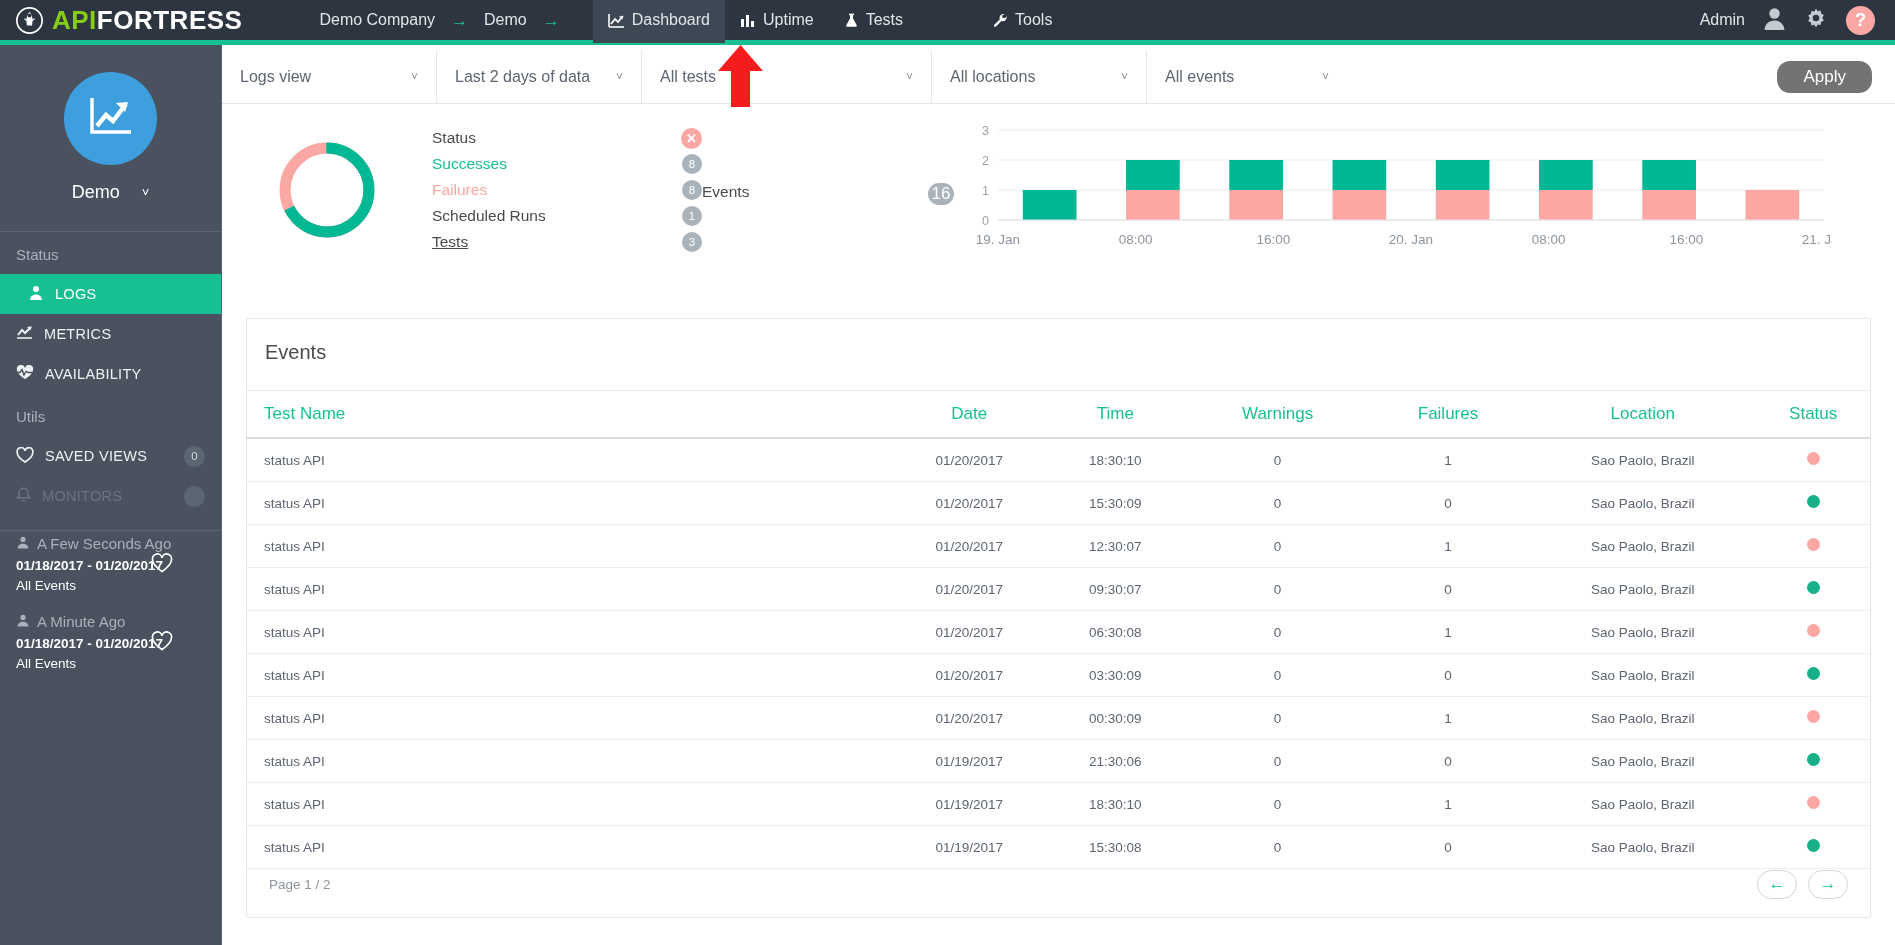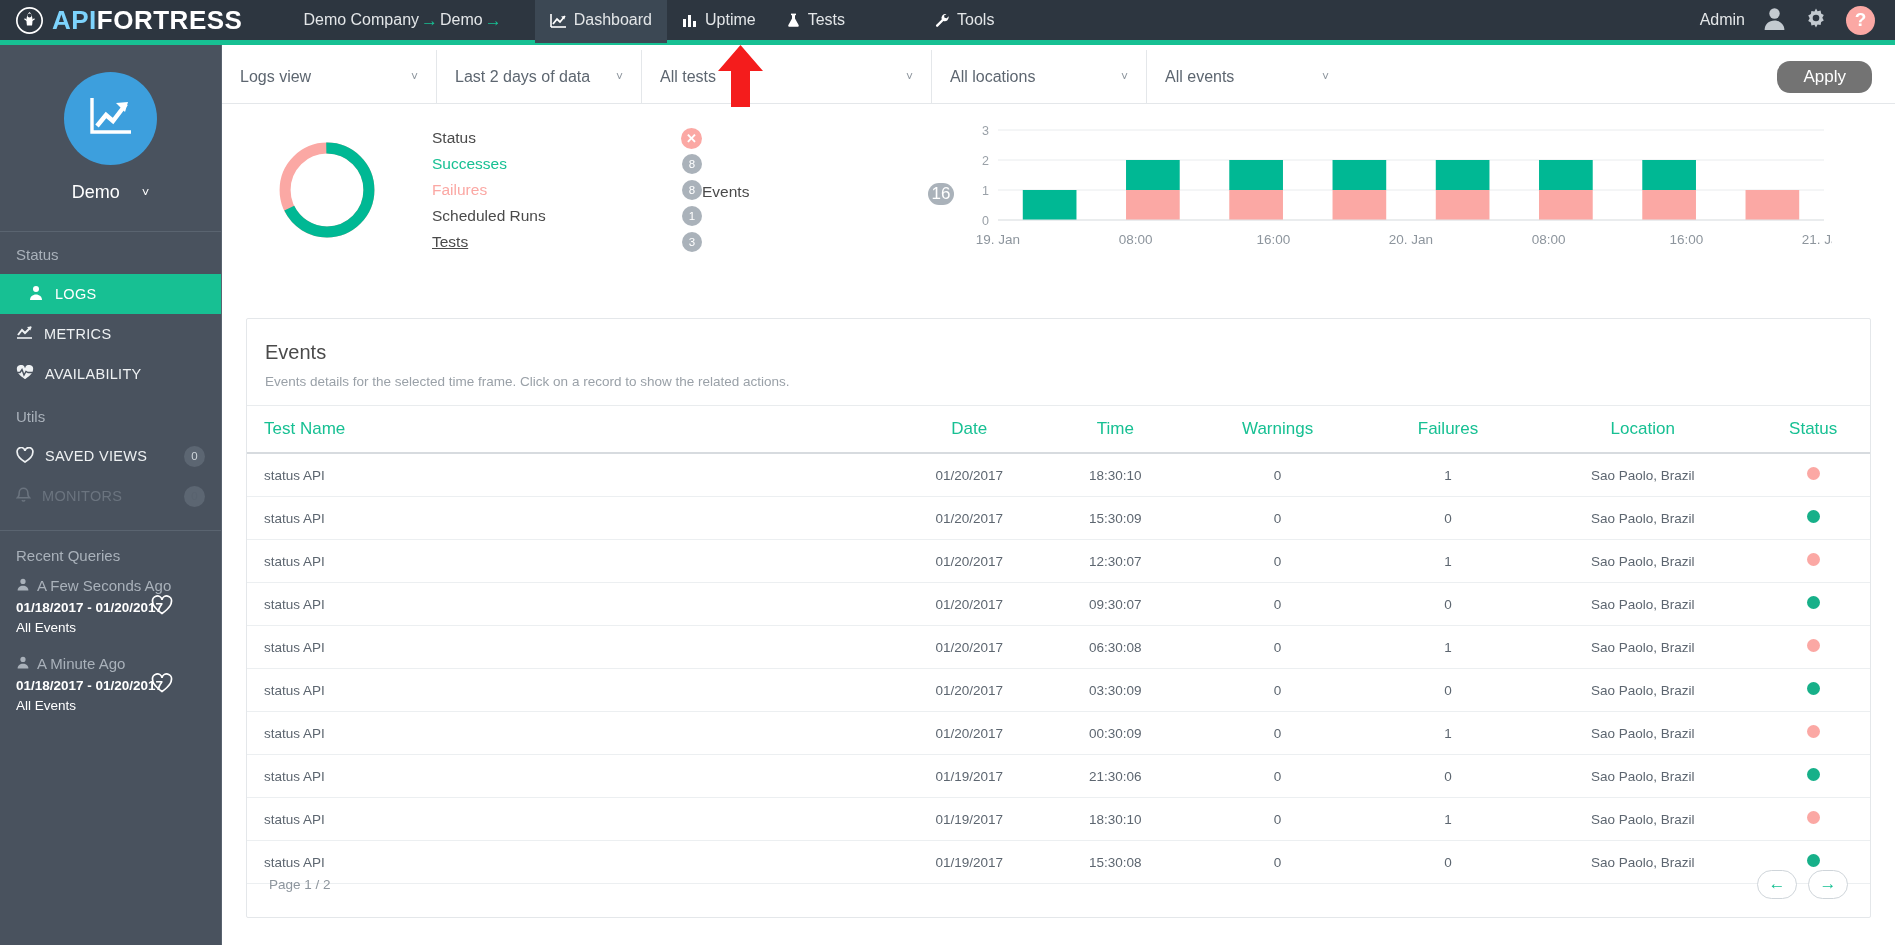--- a/index.html
+++ b/index.html
@@ -20,23 +20,23 @@
   }
   .brand {
     display: flex; align-items: center; gap: 9px;
     padding: 0 22px 0 16px; height: 45px;
   }
   .brand-logo { width: 27px; height: 27px; flex: 0 0 27px; }
   .brand-text {
     font-size: 26px; font-weight: bold; letter-spacing: .5px;
     color: #ffffff; white-space: nowrap; line-height: 1;
   }
-  .brand-text .api { color: #7dd3fc; }
-
-  .crumbs { display: flex; align-items: center; gap: 2px; margin-left: 39px; }
+  .brand-text .api { color: #84cc16; }
+
+  .crumbs { display: flex; align-items: center; gap: 16px; margin-left: 55px; }
   .crumb { color: #e3e6e8; font-size: 16px; white-space: nowrap; }
   .crumb-arrow { color: #17c093; font-size: 17px; line-height: 1; }
 
   .navtabs { display: flex; align-items: center; height: 45px; margin-left: 33px; }
   .navtab {
     display: flex; align-items: center; gap: 7px;
     height: 45px; padding: 0 15px;
     color: #e3e6e8; font-size: 16px; white-space: nowrap;
   }
   .navtab.active { background: #3c4854; }
@@ -343,21 +343,20 @@
       <svg width="15" height="16" viewBox="0 0 15 16">
           <path d="M7.5 1.2a4.3 4.3 0 00-4.3 4.3c0 4-1.6 5.2-1.6 5.2h11.8s-1.6-1.2-1.6-5.2A4.3 4.3 0 007.5 1.2z" fill="none" stroke="#6b747f" stroke-width="1.5"></path>
           <path d="M6 13.2a1.7 1.7 0 003 0" fill="none" stroke="#6b747f" stroke-width="1.5"></path>
         </svg>
     </span>
     <span>MONITORS</span>
     <span class="sb-badge">0</span>
   </div>
 
   <div class="sb-divider" style="margin-top:14px"></div>
-  <div class="rq-head">Recent Queries</div>
 
   <div class="rq">
     <div class="rq-title">
       <span>
         <svg width="14" height="13" viewBox="0 0 14 13">
             <circle cx="7" cy="3.4" r="2.6" fill="#a9b1ba"></circle>
             <path d="M1.6 12.4c0-2.9 2.4-4.7 5.4-4.7s5.4 1.8 5.4 4.7z" fill="#a9b1ba"></path>
           </svg>
       </span>
       <span>A Few Seconds Ago</span>
@@ -483,21 +482,20 @@
         <text x="576.6666666666666" y="120" text-anchor="middle" font-size="13.5" fill="#8d959d" font-family="&quot;Liberation Sans&quot;, sans-serif">08:00</text>
         <text x="714.3333333333334" y="120" text-anchor="middle" font-size="13.5" fill="#8d959d" font-family="&quot;Liberation Sans&quot;, sans-serif">16:00</text>
         <text x="852" y="120" text-anchor="middle" font-size="13.5" fill="#8d959d" font-family="&quot;Liberation Sans&quot;, sans-serif">21. Jan</text>
       </svg>
   </div>
 </div>
 
 <div class="panel">
   <div class="panel-head">
     <div class="panel-title">Events</div>
-    <div class="panel-sub">Events details for the selected time frame. Click on a record to show the related actions.</div>
   </div>
 
   <table>
     <colgroup>
       <col style="width:40%">
         <col style="width:9%">
         <col style="width:9%">
       <col style="width:11%">
         <col style="width:10%">
         <col style="width:14%">

